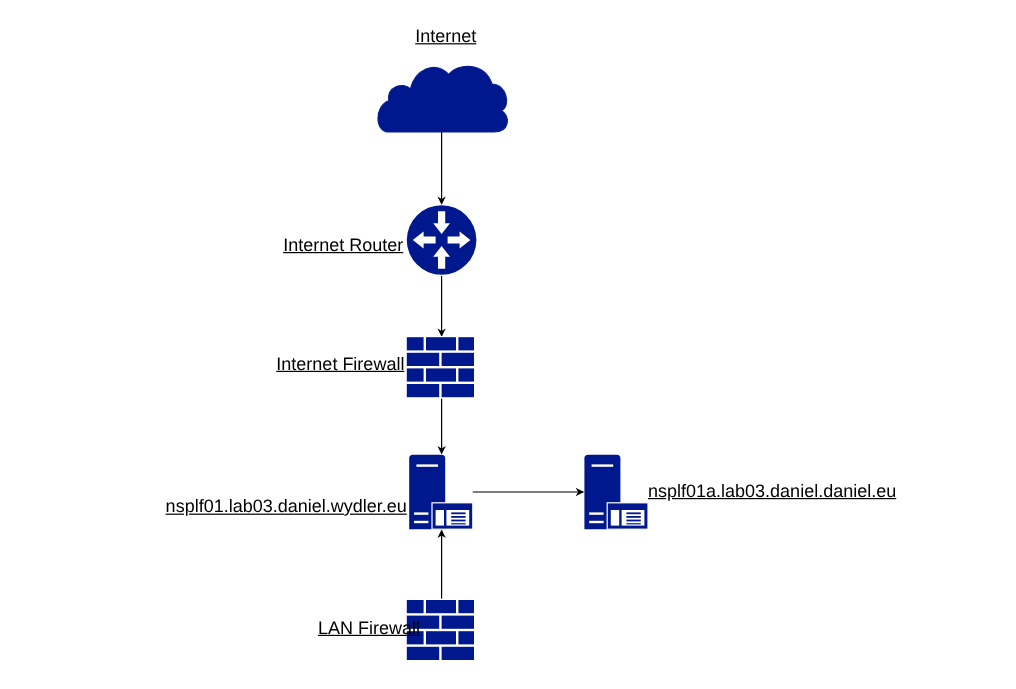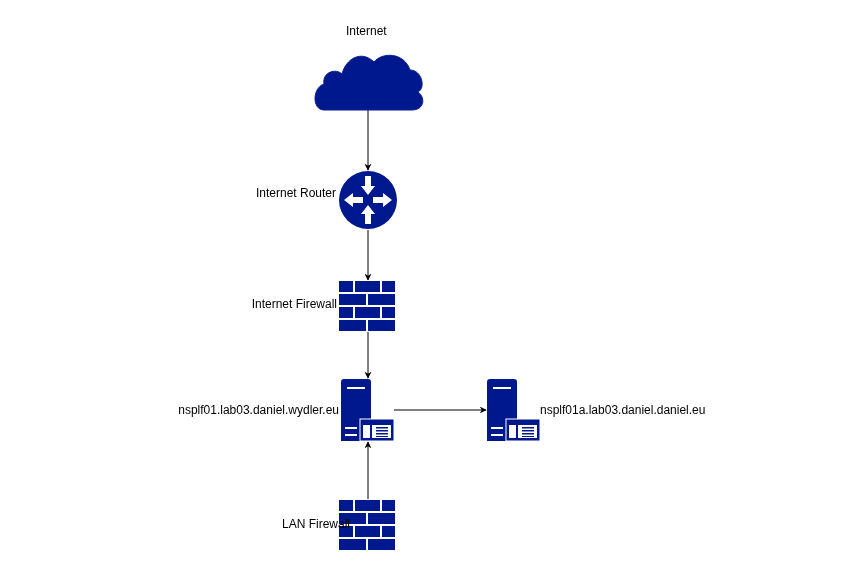--- a/index.html
+++ b/index.html
@@ -16,24 +16,25 @@
     }
     #canvas {
       position: absolute;
       left: 0;
       top: 0;
       width: 847px;
       height: 574px;
     }
     .label {
       position: absolute;
-      font-size: 12px;
+      font-size: 15px;
       color: #000000;
       white-space: nowrap;
       line-height: 14px;
+      text-decoration: underline;
     }
     .lbl-right { text-align: right; }
   </style>
 </head>
 <body>
 
 <svg id="canvas" viewBox="0 0 847 574" xmlns="http://www.w3.org/2000/svg">
   <defs>
     <marker id="arrowhead" viewBox="0 0 10 10" refX="9" refY="5" markerWidth="7" markerHeight="7" orient="auto-start-reverse">
       <path d="M0,0 L10,5 L0,10 L3,5 Z" fill="#000"></path>
@@ -113,17 +114,17 @@
     <rect x="30" y="14" width="27" height="11" fill="#00188D"></rect>
     <rect x="1" y="27" width="14" height="11" fill="#00188D"></rect>
     <rect x="17" y="27" width="25" height="11" fill="#00188D"></rect>
     <rect x="44" y="27" width="13" height="11" fill="#00188D"></rect>
     <rect x="1" y="40" width="27" height="11" fill="#00188D"></rect>
     <rect x="30" y="40" width="27" height="11" fill="#00188D"></rect>
   </g>
 </svg>
 
 <div class="label" style="left:346px; top:24px;">Internet</div>
-<div class="label lbl-right" style="right:511px; top:186px;text-align:right;">Internet Router</div>
+<div class="label lbl-right" style="right:511px; top:198px;text-align:right;">Internet Router</div>
 <div class="label lbl-right" style="right:510px; top:297px;">Internet Firewall</div>
-<div class="label lbl-right" style="right:508px; top:403px;">nsplf01.lab03.daniel.wydler.eu</div>
+<div class="label lbl-right" style="right:508px; top:416px;">nsplf01.lab03.daniel.wydler.eu</div>
 <div class="label" style="left:540px; top:403px;">nsplf01a.lab03.daniel.daniel.eu</div>
 <div class="label lbl-right" style="right:497px; top:517px;">LAN Firewall</div>
 
 </body></html>

